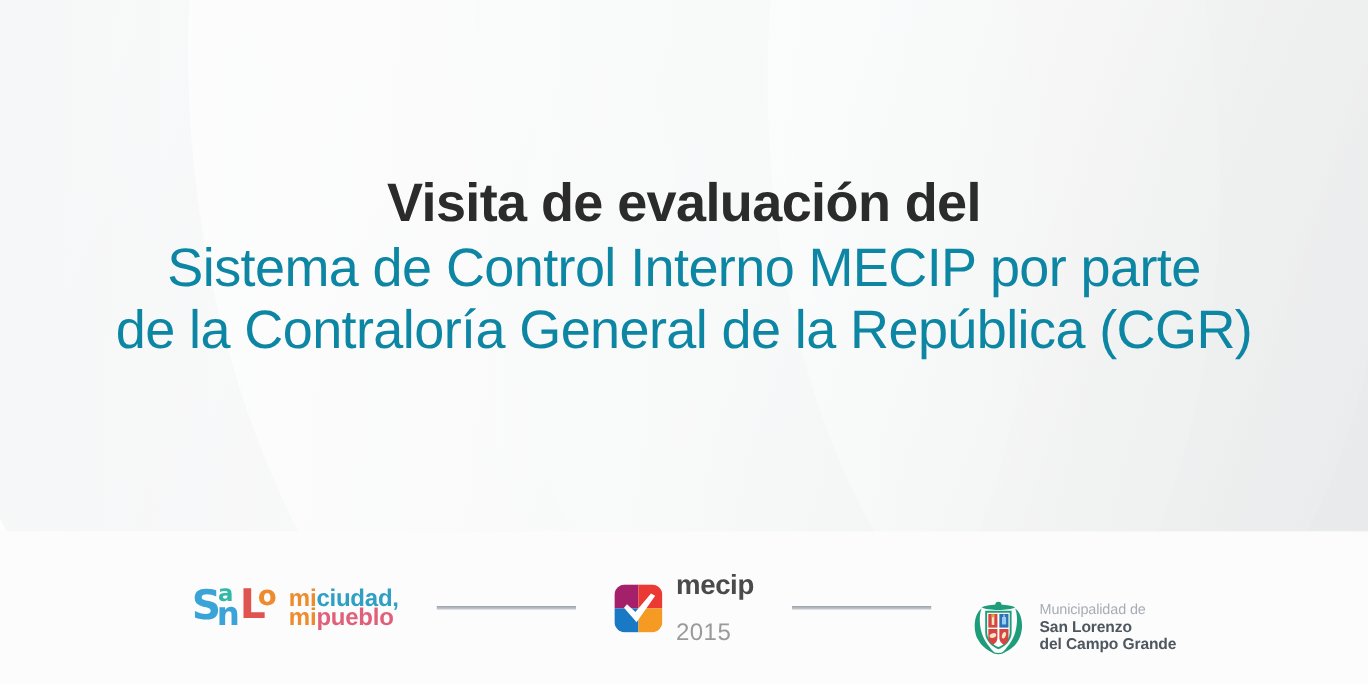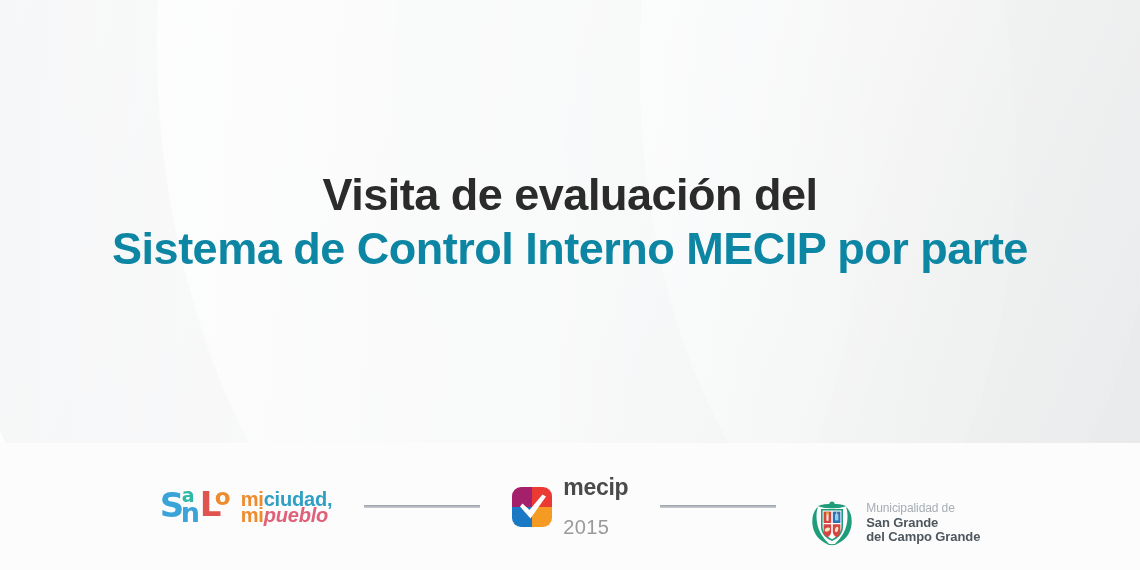--- a/index.html
+++ b/index.html
@@ -102,21 +102,21 @@
   .title-line-1 {
     font-size: 45px;
     font-weight: bold;
     color: #2b2b2b;
     line-height: 52px;
     margin-bottom: 2px;
   }
   .title-line-2,
   .title-line-3 {
     font-size: 45px;
-    font-weight: bold;
+    font-weight: normal;
     color: #0d86a4;
     line-height: 52px;
   }
 
   
   .footer {
     position: absolute;
     left: 0;
     top: 443px;
     width: 1140px;
@@ -167,21 +167,21 @@
 
   .sanlo-words {
     font-size: 20px;
     font-weight: bold;
     line-height: 16px;
     letter-spacing: -0.2px;
     white-space: nowrap;
   }
   .sw-mi { color: #ee8b2c; }
   .sw-ciudad { color: #2f9fc4; }
-  .sw-pueblo { color: #e0607a; font-style: italic; }
+  .sw-pueblo { color: #e0607a; }
 
   
   .mecip-logo {
     display: flex;
     align-items: center;
     gap: 11px;
   }
   .mecip-mark {
     position: relative;
     width: 40px;
@@ -263,20 +263,21 @@
   <div class="hero">
     <div class="swoosh swoosh-a"></div>
     <div class="swoosh swoosh-b"></div>
     <div class="swoosh swoosh-c"></div>
     <div class="swoosh swoosh-d"></div>
     <div class="swoosh swoosh-e"></div>
 
     <div class="title-block">
       <span class="title-line title-line-1">Visita de evaluación del</span>
       <span class="title-line title-line-2">Sistema de Control Interno MECIP por parte</span>
+      <span class="title-line title-line-3">de la Contraloría General de la República (CGR)</span>
     </div>
   </div>
 
   <div class="footer">
     <div class="footer-inner">
 
       <div class="sanlo-logo">
         <div class="sanlo-mark">
           <span class="sl-S">S</span>
           <span class="sl-a">a</span>
@@ -335,21 +336,21 @@
 
           <path d="M15.6 24.2 L23.2 24.2 L23.2 31.4 C23.2 34.6, 21 36.4, 19.4 37.2 C17.8 36.4, 15.6 34.6, 15.6 31.4 Z" fill="#d6453f"></path>
           <path d="M24.8 24.2 L32.4 24.2 L32.4 31.4 C32.4 34.6, 30.2 36.4, 28.6 37.2 C27 36.4, 24.8 34.6, 24.8 31.4 Z" fill="#d6453f"></path>
           <ellipse cx="19.4" cy="29.6" rx="2.8" ry="1.9" fill="#f2e6c8" transform="rotate(-22 19.4 29.6)"></ellipse>
           <ellipse cx="28.6" cy="29.4" rx="1.6" ry="2.8" fill="#f2e6c8" transform="rotate(18 28.6 29.4)"></ellipse>
 
           <path d="M18 43 C21 46, 27 46, 30 43 C27 44.6, 21 44.6, 18 43 Z" fill="#1f9d7a"></path>
         </svg>
         <div class="muni-words">
           <span class="muni-pre">Municipalidad de</span>
-          <span class="muni-name1">San Grande</span>
+          <span class="muni-name1">San Lorenzo</span>
           <span class="muni-name2">del Campo Grande</span>
         </div>
       </div>
 
     </div>
   </div>
 
 </div>
 
 </body></html>

